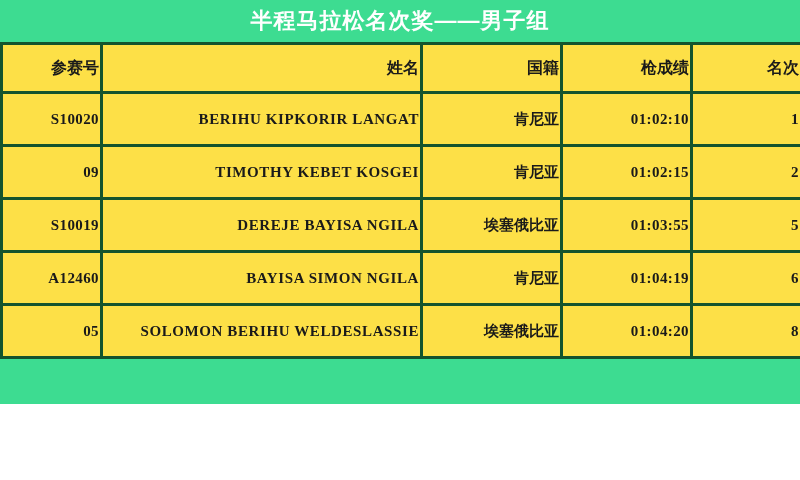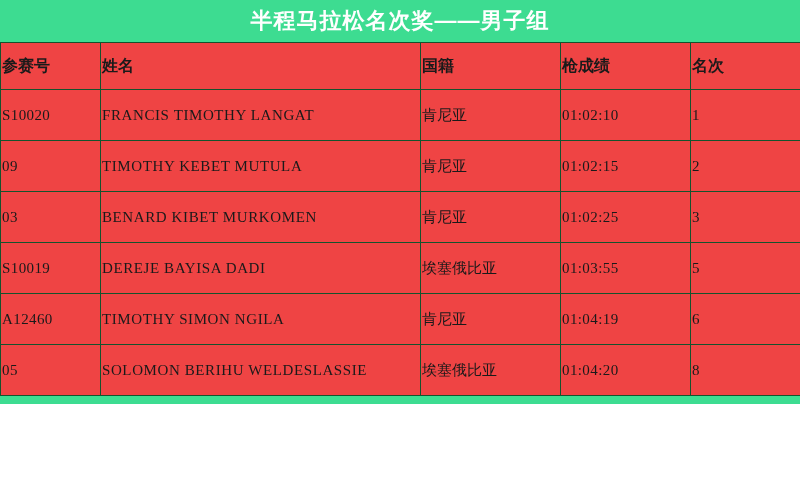--- a/index.html
+++ b/index.html
@@ -41,36 +41,36 @@
     background: #ffffff;
   }
   table.result-table col.c-bib { width: 100px; }
   table.result-table col.c-name { width: 320px; }
   table.result-table col.c-nation { width: 140px; }
   table.result-table col.c-time { width: 130px; }
   table.result-table col.c-rank { width: 110px; }
 
   table.result-table th,
   table.result-table td {
-    border: 1px solid #14532d;
-    text-align: left;
+    border: 3px solid #14532d;
+    text-align: right;
     vertical-align: middle;
     color: #1a1a1a;
-    background: #ef4444;
+    background: #fde047;
     font-family: "Liberation Serif", serif;
   }
   table.result-table th {
     height: 44px;
     font-size: 16px;
     font-weight: bold;
   }
   table.result-table td {
     height: 48px;
     font-size: 15px;
-    font-weight: normal;
+    font-weight: bold;
   }
   td.cell-bib, td.cell-time, td.cell-rank {
     font-family: "Liberation Serif", serif;
     letter-spacing: 0.4px;
   }
   td.cell-name {
     font-size: 15px;
     letter-spacing: 0.6px;
   }
   td.cell-nation {
@@ -111,49 +111,42 @@
         <th>参赛号</th>
         <th>姓名</th>
         <th>国籍</th>
         <th>枪成绩</th>
         <th>名次</th>
       </tr>
     </thead>
     <tbody>
       <tr>
         <td class="cell-bib">S10020</td>
-        <td class="cell-name">FRANCIS TIMOTHY LANGAT</td>
+        <td class="cell-name">BERIHU KIPKORIR LANGAT</td>
         <td class="cell-nation">肯尼亚</td>
         <td class="cell-time">01:02:10</td>
         <td class="cell-rank">1</td>
       </tr>
       <tr>
         <td class="cell-bib">09</td>
-        <td class="cell-name">TIMOTHY KEBET MUTULA</td>
+        <td class="cell-name">TIMOTHY KEBET KOSGEI</td>
         <td class="cell-nation">肯尼亚</td>
         <td class="cell-time">01:02:15</td>
         <td class="cell-rank">2</td>
       </tr>
       <tr>
-        <td class="cell-bib">03</td>
-        <td class="cell-name">BENARD KIBET MURKOMEN</td>
-        <td class="cell-nation">肯尼亚</td>
-        <td class="cell-time">01:02:25</td>
-        <td class="cell-rank">3</td>
-      </tr>
-      <tr>
         <td class="cell-bib">S10019</td>
-        <td class="cell-name">DEREJE BAYISA DADI</td>
+        <td class="cell-name">DEREJE BAYISA NGILA</td>
         <td class="cell-nation">埃塞俄比亚</td>
         <td class="cell-time">01:03:55</td>
         <td class="cell-rank">5</td>
       </tr>
       <tr>
         <td class="cell-bib">A12460</td>
-        <td class="cell-name">TIMOTHY SIMON NGILA</td>
+        <td class="cell-name">BAYISA SIMON NGILA</td>
         <td class="cell-nation">肯尼亚</td>
         <td class="cell-time">01:04:19</td>
         <td class="cell-rank">6</td>
       </tr>
       <tr>
         <td class="cell-bib">05</td>
         <td class="cell-name">SOLOMON BERIHU WELDESLASSIE</td>
         <td class="cell-nation">埃塞俄比亚</td>
         <td class="cell-time">01:04:20</td>
         <td class="cell-rank">8</td>

